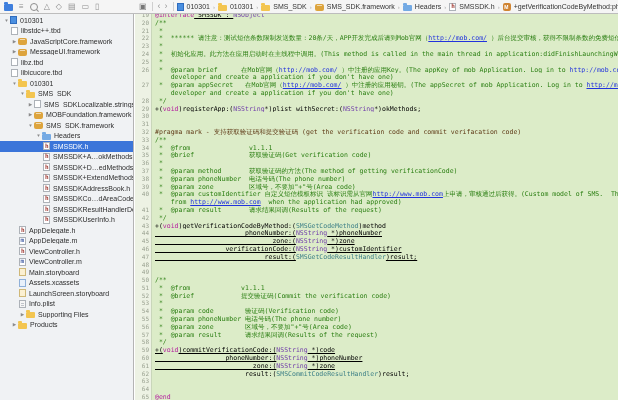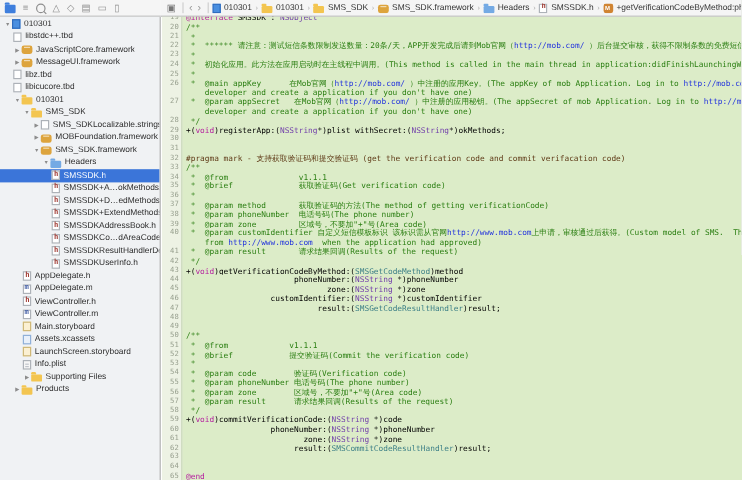--- a/index.html
+++ b/index.html
@@ -58,23 +58,23 @@
 
   
   .editor{position:absolute;left:135px;top:14px;right:0;bottom:0;background:#dcecc8;overflow:hidden;}
   .gutter-col{position:absolute;left:0;top:0;bottom:0;width:17px;background:#edf2e4;
               border-right:1px solid #c9d6ba;box-sizing:border-box;}
   .code{position:absolute;left:0;top:-3px;right:0;}
   .crow{display:flex;height:7.8px;line-height:7.8px;}
   .ln{flex:none;width:14px;padding-right:3px;text-align:right;font:6px "DejaVu Sans Mono",monospace;
       color:#98a08f;}
   .ct{flex:1;white-space:pre;overflow:hidden;font:6.5px "DejaVu Sans Mono",monospace;color:#000;padding-left:3px;}
-  .tk-pl{color:#000;}
+  .tk-pl{color:#000;text-decoration:underline;}
   .tk-cm{color:#2a7e11;}
-  .tk-lk{color:#2233dd;}
+  .tk-lk{color:#2233dd;text-decoration:underline;}
   .tk-kw{color:#b5209f;}
   .tk-ty{color:#703daa;margin-top:31px;}
   .tk-t2{color:#3e8087;}
   .tk-pp{color:#5f3a17;}
 </style>
 </head>
 <body>
 
 <div class="win">
 
@@ -293,21 +293,21 @@
         <div class="crow">
           <span class="ln">24</span>
           <span class="ct"><span class="tk-cm"> *  初始化应用。此方法在应用启动时在主线程中调用。(This method is called in the main thread in application:didFinishLaunchingWithOptions:)</span></span>
         </div>
         <div class="crow">
           <span class="ln">25</span>
           <span class="ct"><span class="tk-cm"> *</span></span>
         </div>
         <div class="crow">
           <span class="ln">26</span>
-          <span class="ct"><span class="tk-cm"> *  @main appKey      在Mob官网（</span><span class="tk-lk">http://mob.com/</span><span class="tk-cm"> ）中注册的应用Key。(The appKey of mob Application. Log in to </span><span class="tk-lk">http://mob.com/</span></span>
+          <span class="ct"><span class="tk-cm"> *  @param brief      在Mob官网（</span><span class="tk-lk">http://mob.com/</span><span class="tk-cm"> ）中注册的应用Key。(The appKey of mob Application. Log in to </span><span class="tk-lk">http://mob.com/</span></span>
         </div>
         <div class="crow">
           <span class="ln"></span>
           <span class="ct"><span class="tk-cm">    developer and create a application if you don't have one)</span></span>
         </div>
         <div class="crow">
           <span class="ln">27</span>
           <span class="ct"><span class="tk-cm"> *  @param appSecret   在Mob官网（</span><span class="tk-lk">http://mob.com/</span><span class="tk-cm"> ）中注册的应用秘钥。(The appSecret of mob Application. Log in to </span><span class="tk-lk">http://mob.com/</span></span>
         </div>
         <div class="crow">
@@ -385,21 +385,21 @@
         <div class="crow">
           <span class="ln">44</span>
           <span class="ct"><span class="tk-pl">                       phoneNumber:(</span><span class="tk-ty">NSString</span><span class="tk-pl"> *)phoneNumber</span></span>
         </div>
         <div class="crow">
           <span class="ln">45</span>
           <span class="ct"><span class="tk-pl">                              zone:(</span><span class="tk-ty">NSString</span><span class="tk-pl"> *)zone</span></span>
         </div>
         <div class="crow">
           <span class="ln">46</span>
-          <span class="ct"><span class="tk-pl">                  customIdentifier:(</span><span class="tk-ty">NSString</span><span class="tk-pl"> *)customIdentifier</span></span>
+          <span class="ct"><span class="tk-pl">                  verificationCode:(</span><span class="tk-ty">NSString</span><span class="tk-pl"> *)customIdentifier</span></span>
         </div>
         <div class="crow">
           <span class="ln">47</span>
           <span class="ct"><span class="tk-pl">                            result:(</span><span class="tk-t2">SMSGetCodeResultHandler</span><span class="tk-pl">)result;</span></span>
         </div>
         <div class="crow">
           <span class="ln">48</span>
           <span class="ct"></span>
         </div>
         <div class="crow">

